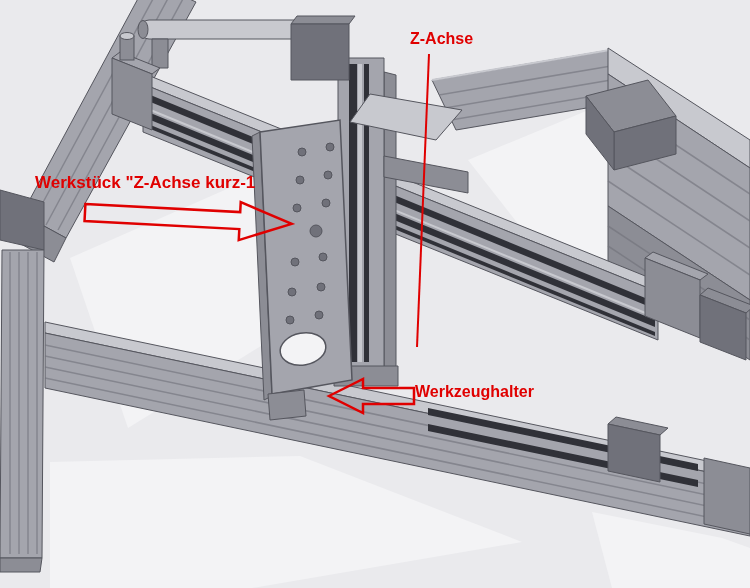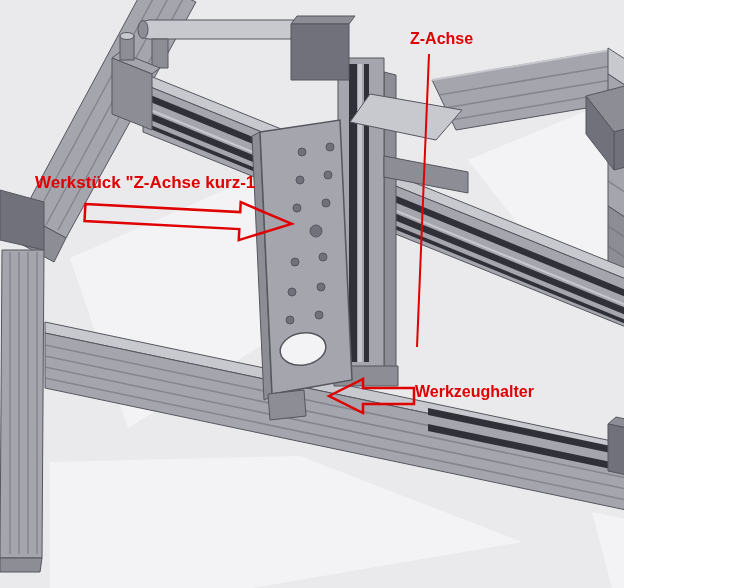--- a/index.html
+++ b/index.html
@@ -1,17 +1,17 @@
 <!DOCTYPE html>
 <html style="--background: #eaeaed; --panel-light: #f3f3f5; --metal-light: #c8c9cf; --metal-mid: #a4a5ad; --metal-shade: #8c8d95; --metal-dark: #70717a; --rail-black: #303138; --edge: #55565e; --annotation-red: #e00000;"><head>
 <meta charset="utf-8">
 <style>
   html,body{margin:0;padding:0;background:#fff;}
   .canvas{
-    position:relative;width:624px;height:588px;overflow:hidden;
+    position:relative;width:750px;height:588px;overflow:hidden;
     background:var(--background,#eaeaed);
     font-family:"Liberation Sans",sans-serif;
   }
   svg{display:block;}
   .f-bg{fill:var(--background,#eaeaed);}
   .f-panel{fill:var(--panel-light,#f3f3f5);}
   .f-light{fill:var(--metal-light,#c8c9cf);}
   .f-mid{fill:var(--metal-mid,#a4a5ad);}
   .f-shade{fill:var(--metal-shade,#8c8d95);}
   .f-dark{fill:var(--metal-dark,#70717a);}

